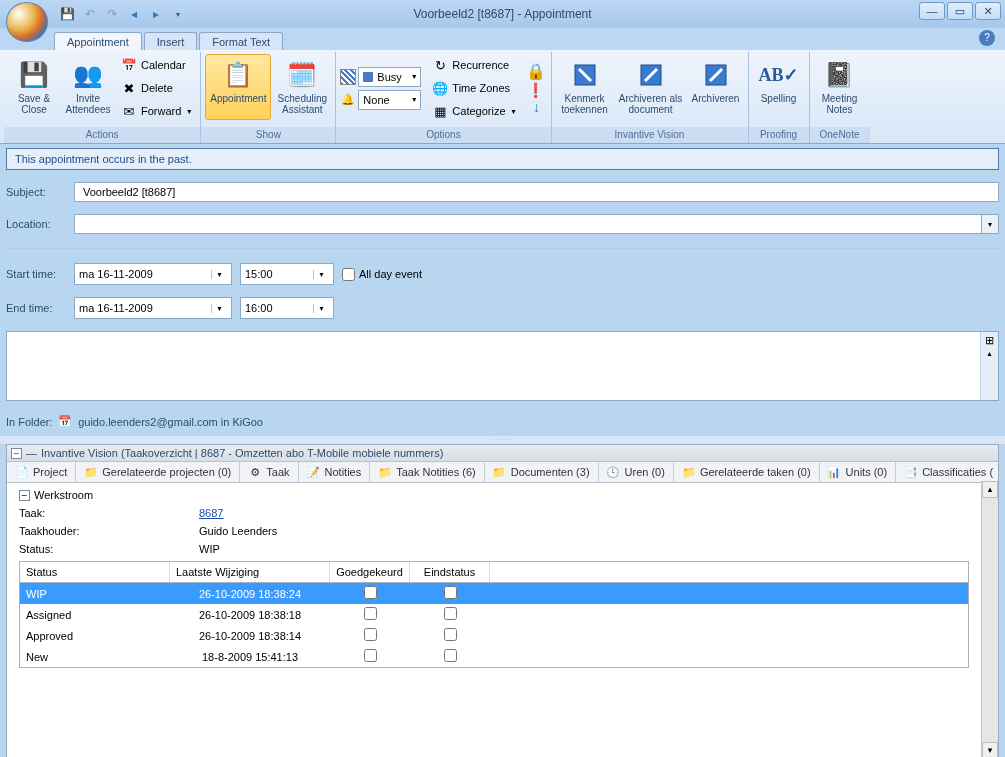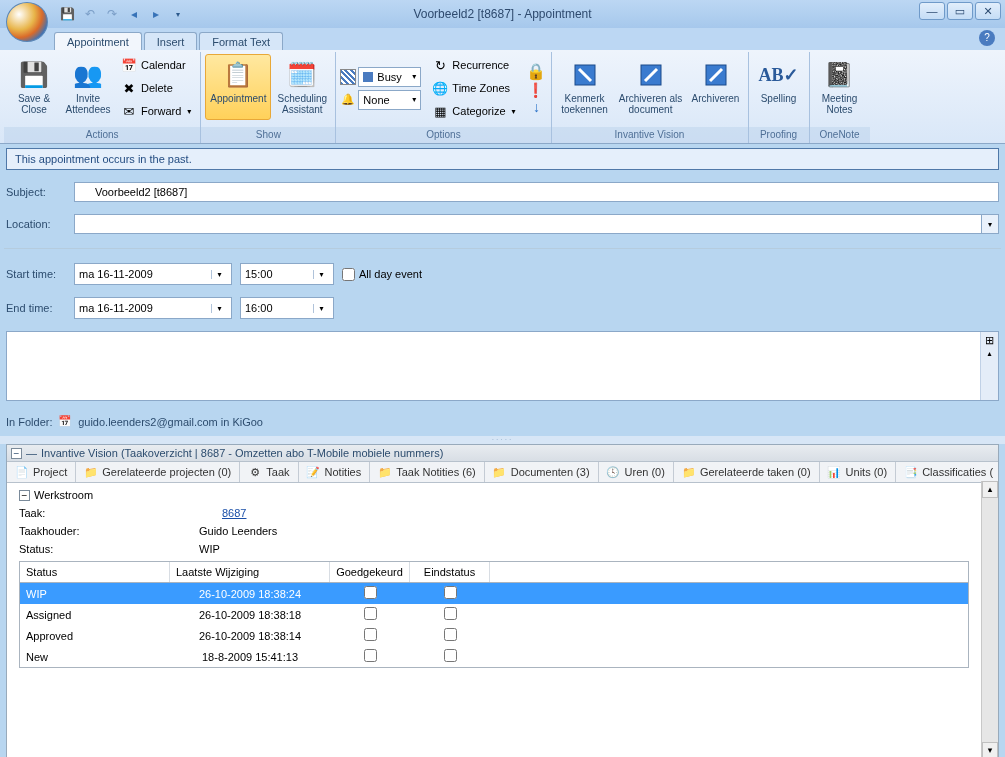--- a/index.html
+++ b/index.html
@@ -35,21 +35,21 @@
 .stack { display:flex; flex-direction:column; gap:1px; }
 .options-group .sel { width:63px; height:20px; border:1px solid #8ba8c8; background:#fff; display:flex; align-items:center; padding:0 4px; gap:4px; font-size:11px;}
 .options-group .sel .drop { margin-left:auto; font-size:8px;}
 .tiny-swatch { width:16px; height:16px; display:inline-flex; align-items:center; justify-content:center; border:1px solid #888;}
 
 
 .workspace { padding:4px 6px; display:flex; flex-direction:column; gap:12px; }
 .notice { border:1px solid #4f78a8; background:#e5effb; color:#244d82; padding:4px 8px; }
 .formrow { display:flex; align-items:center; gap:8px; }
 .formrow .lbl { width:60px; color:#2c4c6e; }
-.formrow input[type=text].wide { flex:1; border:1px solid #8ba8c8; height:20px; padding:0 20px; background:#fff;}
+.formrow input[type=text].wide { flex:1; border:1px solid #8ba8c8; height:20px; padding:0 8px; background:#fff;}
 .formrow .combo { width:158px; height:22px; border:1px solid #8ba8c8; background:#fff; display:flex; align-items:center; padding:0 4px; justify-content:space-between;}
 .formrow .combo.small { width:94px; }
 .combo .drop { width:16px; text-align:center; border-left:1px solid #b0c3da; font-size:8px; }
 .loc-wrap { flex:1; display:flex; }
 .loc-wrap input { flex:1; border:1px solid #8ba8c8; border-right:none; height:20px; padding:0 4px;}
 .loc-wrap .drop { width:18px; border:1px solid #8ba8c8; background:#e9f1fb; display:flex; align-items:center; justify-content:center; font-size:8px;}
 .hr { height:1px; background:#b5ccde; margin:2px -2px; }
 .body-area { height:70px; border:1px solid #8ba8c8; background:#fff; position:relative;}
 .body-scroll { position:absolute; right:0; top:0; bottom:0; width:18px; background:#e4edf8; border-left:1px solid #c0d1e6; display:flex; flex-direction:column; align-items:center; padding-top:2px; gap:2px;}
 .folder-row { display:flex; align-items:center; gap:6px; color:#2c4c6e; padding:2px 0 4px;}
@@ -60,21 +60,21 @@
 .panel-hdr { background:linear-gradient(#e8ecf0,#d8dee5); padding:2px 4px; display:flex; align-items:center; gap:4px; color:#2c4c6e; border-bottom:1px solid #b7c1cc;}
 .panel-hdr .pm { width:11px; height:11px; border:1px solid #7a8a9a; background:#fff; text-align:center; line-height:9px; font-size:10px;}
 .subtabs { display:flex; background:#f1f3f6; border-bottom:1px solid #b7c1cc; overflow:hidden; }
 .subtab { display:flex; align-items:center; gap:4px; padding:3px 8px; border-right:1px solid #c4cbd4; color:#333; white-space:nowrap;}
 .subtab .tico { width:14px; height:14px; display:inline-flex; align-items:center; justify-content:center; font-size:11px;}
 .panel-body { padding:6px 12px; background:#fff; display:flex; flex-direction:column; gap:6px;}
 .section-hdr { display:flex; align-items:center; gap:4px; }
 .section-hdr .pm { width:11px; height:11px; border:1px solid #7a8a9a; background:#fff; text-align:center; line-height:9px; font-size:10px;}
 .kv { display:flex; }
 .kv .k { width:180px; }
-.kv .v a { color:#1a4fa8; text-decoration:underline;margin-left:23px; }
+.kv .v a { color:#1a4fa8; text-decoration:underline; }
 .tbl { border:1px solid #aab4bf; }
 .tbl-hdr, .tbl-row { display:grid; grid-template-columns: 150px 160px 80px 80px; align-items:center; }
 .tbl-hdr { background:#fff; border-bottom:1px solid #aab4bf; }
 .tbl-hdr > div { padding:4px 6px; border-right:1px solid #d8dde3; }
 .tbl-row > div { padding:3px 6px; }
 .tbl-row.sel { background:#3a9bff; color:#fff; }
 .tbl-row .chk, .tbl-hdr .chk { text-align:center; }
 .tbl-row input[type=checkbox], .kv input[type=checkbox] { width:13px; height:13px; }
 
 .scrollbar-v { position:absolute; right:0; top:0; bottom:0; width:17px; background:#e6e6e6; border-left:1px solid #c8c8c8; display:flex; flex-direction:column; justify-content:space-between; }

